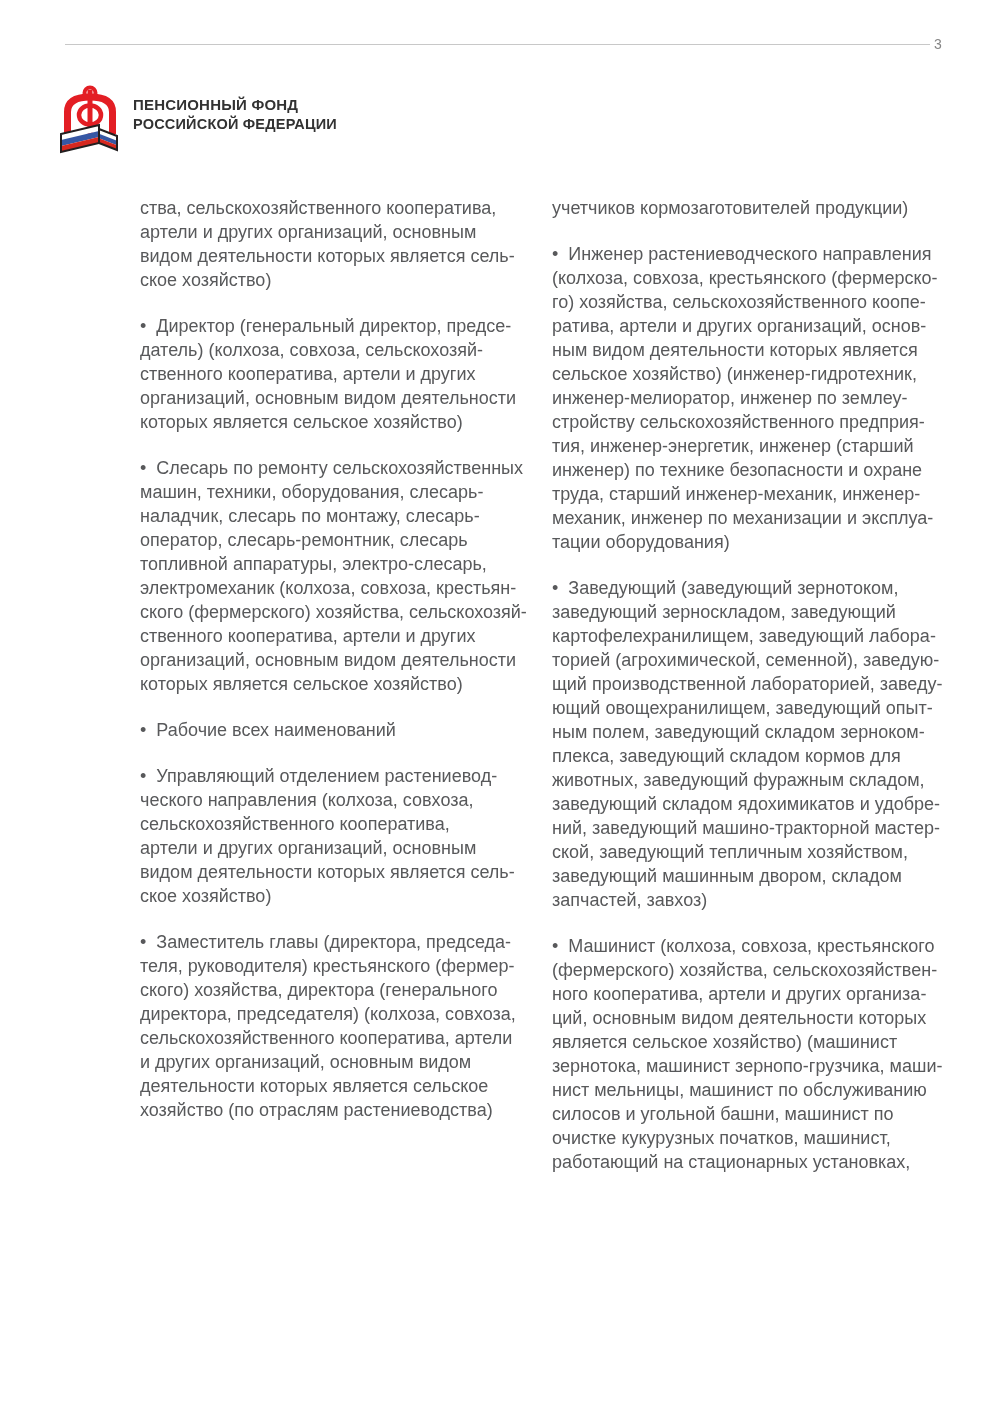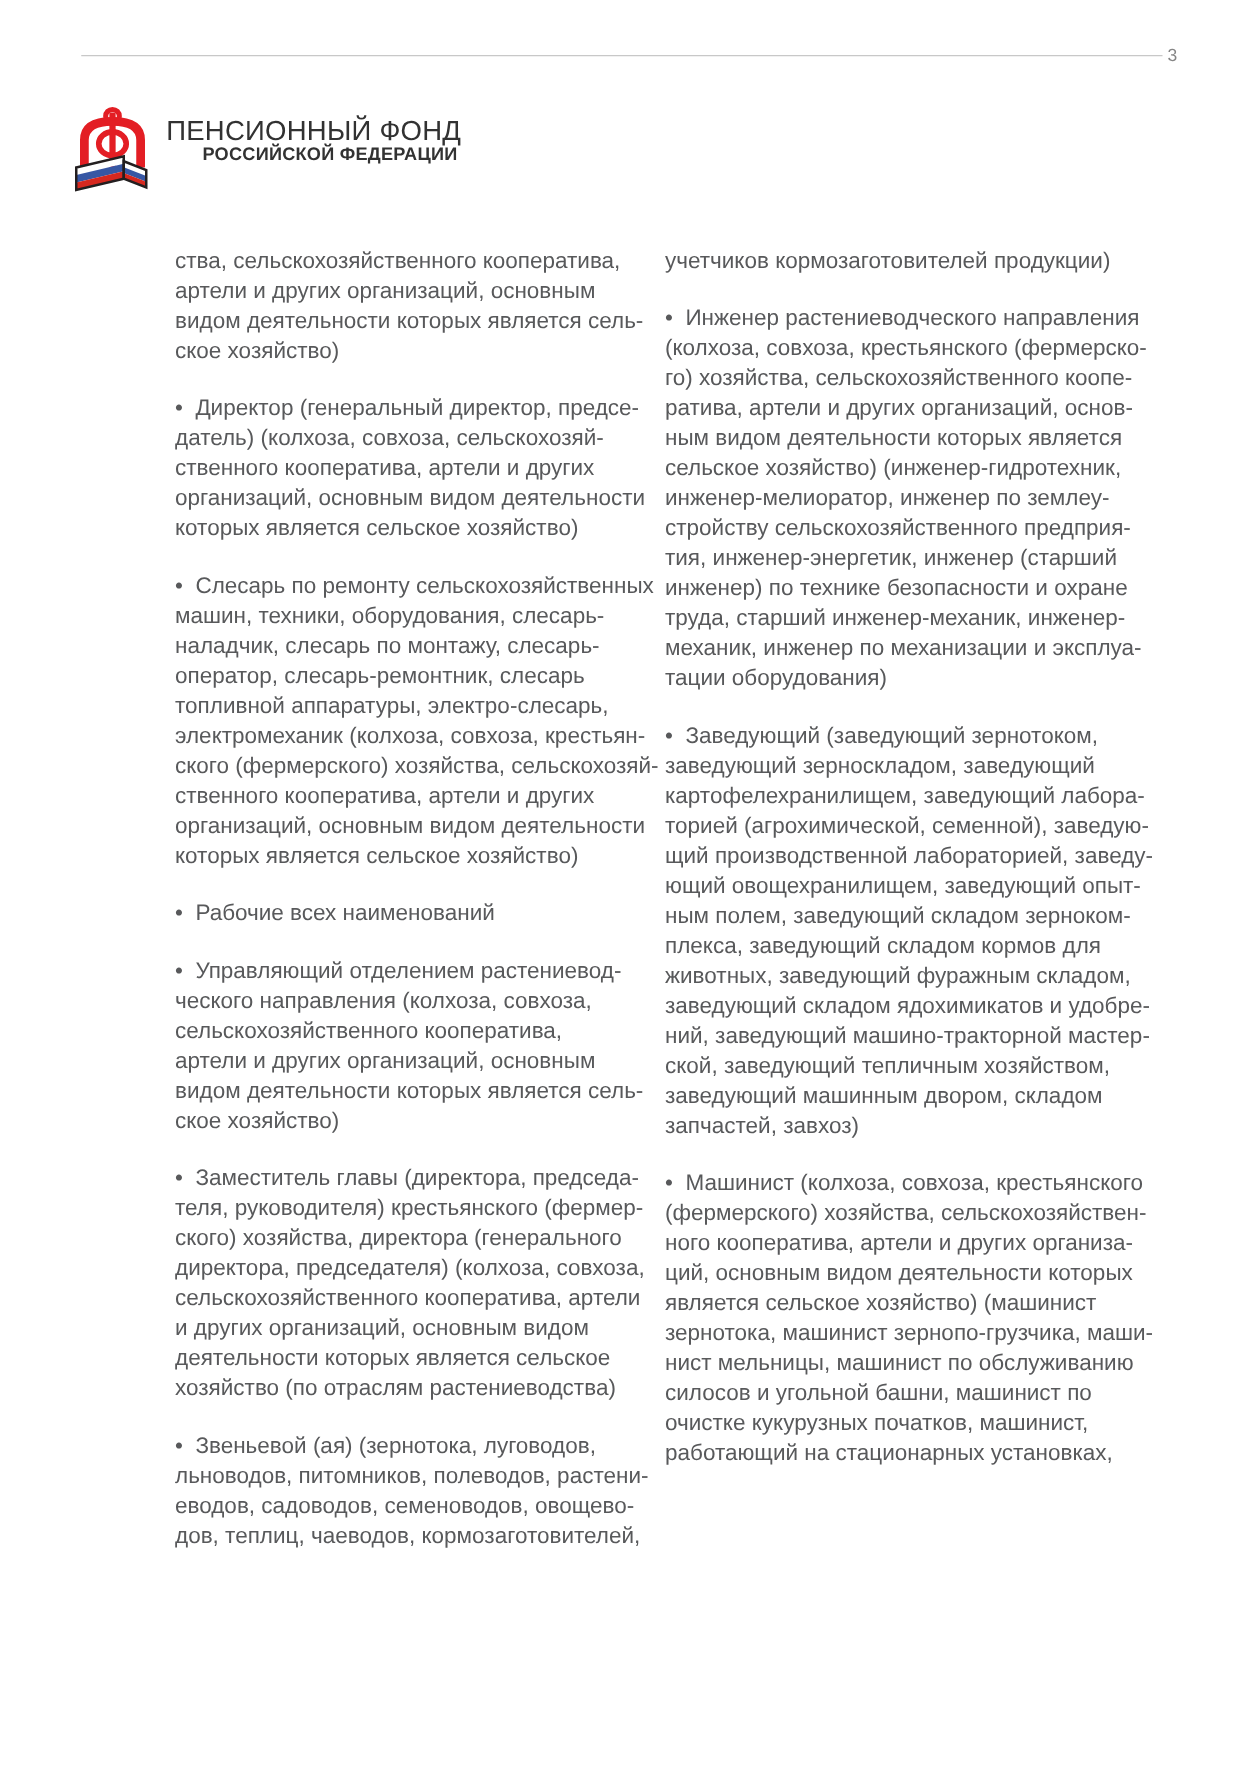--- a/index.html
+++ b/index.html
@@ -36,40 +36,40 @@
   }
   .lg-red-stroke { stroke: var(--logo-red, #e31e24); fill: none; }
   .lg-outline    { stroke: var(--flag-outline, #231f20); }
   .wordmark {
     position: absolute;
     left: 133px;
     top: 93px;
     color: var(--header-text, #333333);
   }
   .org1 {
-    font-size: 22px;
-    font-weight: normal;
+    font-size: 15px;
+    font-weight: bold;
     line-height: 23px;
     letter-spacing: 0.2px;
     white-space: nowrap;
   }
   .org2 {
     font-size: 14.5px;
     font-weight: bold;
     line-height: 17px;
     letter-spacing: 0.2px;
     white-space: nowrap;
-    margin-left: 29px;
   }
   .columns {
     position: absolute;
     left: 140px;
     top: 196px;
     width: 812px;
     display: flex;
+    gap: 20px;
   }
   .col { width: 392px; flex: 0 0 392px; }
   .para {
     margin: 0 0 22px 0;
     font-size: 18px;
     line-height: 24px;
     color: var(--body-text, #58595b);
     white-space: pre-line;
   }
 </style>
@@ -133,24 +133,20 @@
 видом деятельности которых является сель-
 ское хозяйство)</p>
         <p class="para">•&nbsp;&nbsp;Заместитель главы (директора, председа-
 теля, руководителя) крестьянского (фермер-
 ского) хозяйства, директора (генерального
 директора, председателя) (колхоза, совхоза,
 сельскохозяйственного кооператива, артели
 и других организаций, основным видом
 деятельности которых является сельское
 хозяйство (по отраслям растениеводства)</p>
-        <p class="para">•&nbsp;&nbsp;Звеньевой (ая) (зернотока, луговодов,
-льноводов, питомников, полеводов, растени-
-еводов, садоводов, семеноводов, овощево-
-дов, теплиц, чаеводов, кормозаготовителей,</p>
       </div>
     <div class="col">
         <p class="para">учетчиков кормозаготовителей продукции)</p>
         <p class="para">•&nbsp;&nbsp;Инженер растениеводческого направления
 (колхоза, совхоза, крестьянского (фермерско-
 го) хозяйства, сельскохозяйственного коопе-
 ратива, артели и других организаций, основ-
 ным видом деятельности которых является
 сельское хозяйство) (инженер-гидротехник,
 инженер-мелиоратор, инженер по землеу-

